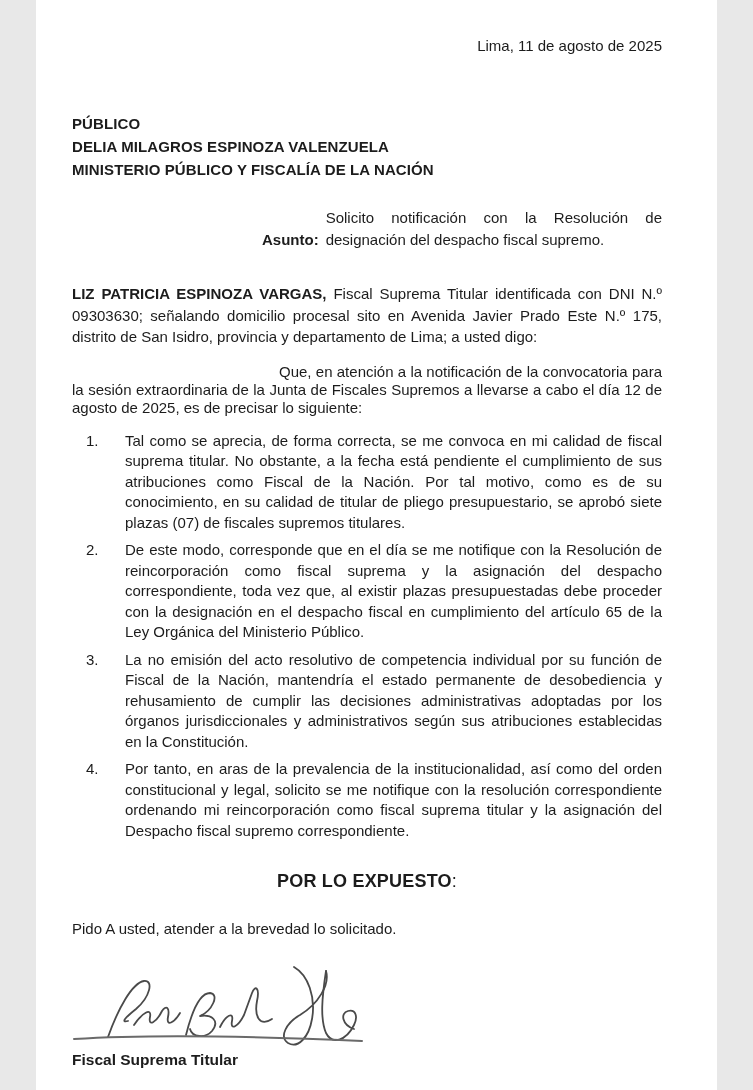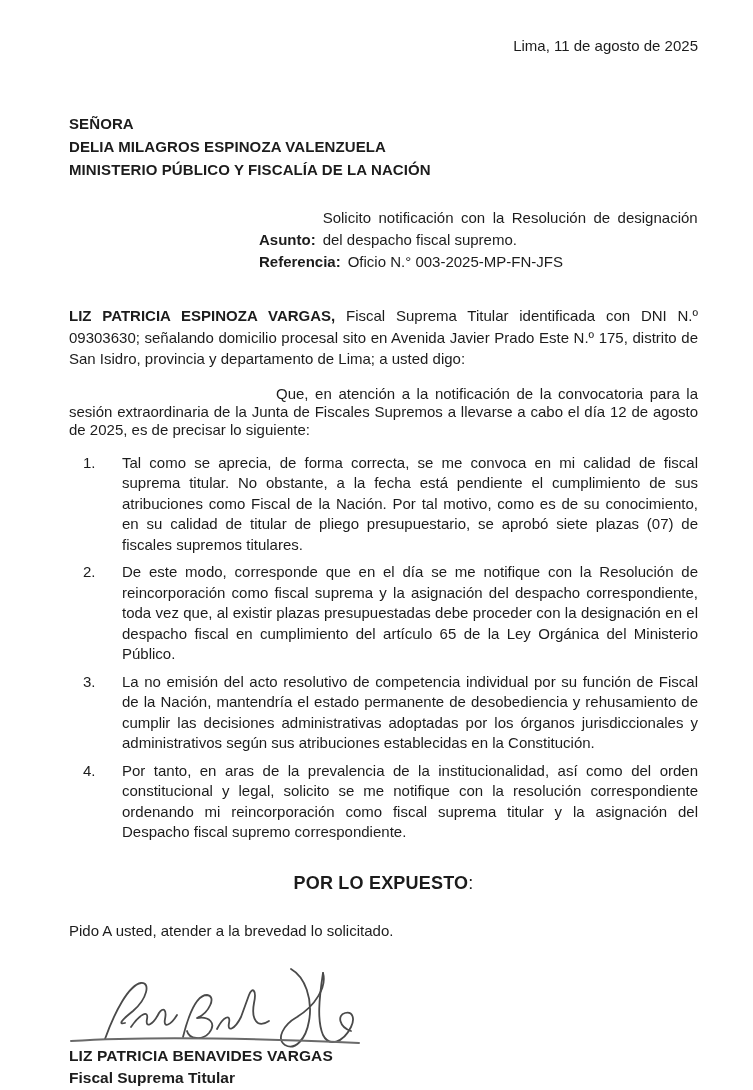--- a/index.html
+++ b/index.html
@@ -3,30 +3,30 @@
 <meta charset="utf-8">
 <title>Documento</title>
 <style>
   html, body {
     margin: 0;
     padding: 0;
     background: #e8e8e8;
   }
   .page {
     position: relative;
-    width: 753px;
+    width: 681px;
     height: 1090px;
     margin: 0 auto;
     background: #ffffff;
     color: #1c1c1c;
     font-family: "Liberation Sans", "DejaVu Sans", sans-serif;
     font-size: 15px;
     overflow: hidden;
     box-sizing: border-box;
-    padding: 0 55px 0 69px;
+    padding: 0 55px 0 36px;
   }
   .date {
     margin-top: 36px;
     text-align: right;
     line-height: 20px;
   }
   .recipient {
     margin-top: 56px;
     font-weight: bold;
     line-height: 23px;
@@ -115,33 +115,29 @@
   }
 </style>
 </head>
 <body>
 
 <div class="page">
 
   <div class="date">Lima, 11 de agosto de 2025</div>
 
   <div class="recipient">
-    <div>SEÑORA</div>
+    <div>PÚBLICO</div>
     <div>DELIA MILAGROS ESPINOZA VALENZUELA</div>
     <div>MINISTERIO PÚBLICO Y FISCALÍA DE LA NACIÓN</div>
   </div>
 
   <div class="ref-block">
     <div class="ref-row">
       <span class="ref-label">Asunto:</span>
       <span class="ref-text subject-text">Solicito notificación con la Resolución de designación del despacho fiscal supremo.</span>
-    </div>
-    <div class="ref-row">
-      <span class="ref-label">Referencia:</span>
-      <span class="ref-text">Oficio N.° 003-2025-MP-FN-JFS</span>
     </div>
   </div>
 
   <p class="intro"><strong>LIZ PATRICIA ESPINOZA VARGAS,</strong><span> Fiscal Suprema Titular identificada con DNI N.º 09303630; señalando domicilio procesal sito en Avenida Javier Prado Este N.º 175, distrito de San Isidro, provincia y departamento de Lima; a usted digo:</span></p>
 
   <p class="opening">Que, en atención a la notificación de la convocatoria para la sesión extraordinaria de la Junta de Fiscales Supremos a llevarse a cabo el día 12 de agosto de 2025, es de precisar lo siguiente:</p>
 
   <div class="list">
 
     <div class="item">
@@ -175,17 +171,16 @@
 
       <path d="M46 84 C 56 56, 70 30, 82 28 C 92 27, 88 44, 74 56 C 64 64, 58 70, 66 68"></path>
       <path d="M72 72 C 80 60, 90 54, 88 64 C 86 74, 94 70, 100 58 C 104 52, 108 54, 106 64 C 104 74, 112 70, 118 60"></path>
       <path d="M124 82 C 130 58, 138 40, 148 40 C 158 41, 150 58, 138 63 C 150 61, 158 68, 150 78 C 143 86, 130 84, 128 76"></path>
       <path d="M158 74 C 164 62, 172 58, 170 68 C 168 78, 176 74, 182 62 L 190 40 C 193 32, 198 34, 195 48 C 192 64, 198 74, 210 66"></path>
       <path d="M232 14 C 246 22, 254 44, 250 66 C 247 84, 236 96, 226 90 C 217 84, 224 70, 238 62 C 256 51, 268 32, 264 18"></path>
       <path d="M264 18 C 260 44, 258 66, 264 80 C 270 92, 284 88, 292 72 C 296 64, 294 56, 286 58 C 278 60, 280 72, 292 76"></path>
 
       <path d="M12 86 C 90 81, 190 83, 300 88" stroke="#6a6a6a" stroke-width="2"></path>
     </svg>
-    <div class="sig-name">LIZ PATRICIA BENAVIDES VARGAS</div>
     <div class="sig-title">Fiscal Suprema Titular</div>
   </div>
 
 </div>
 
 </body></html>

